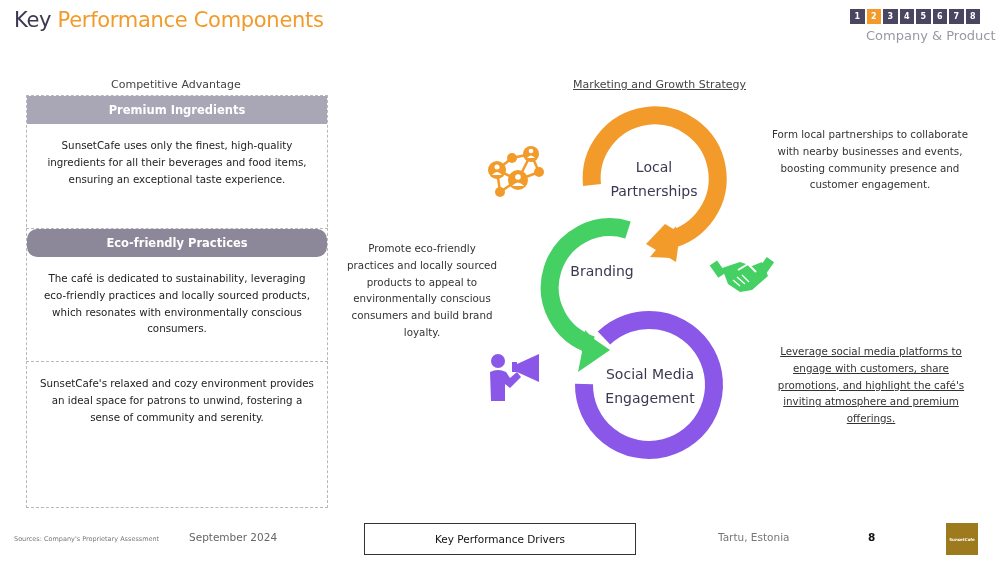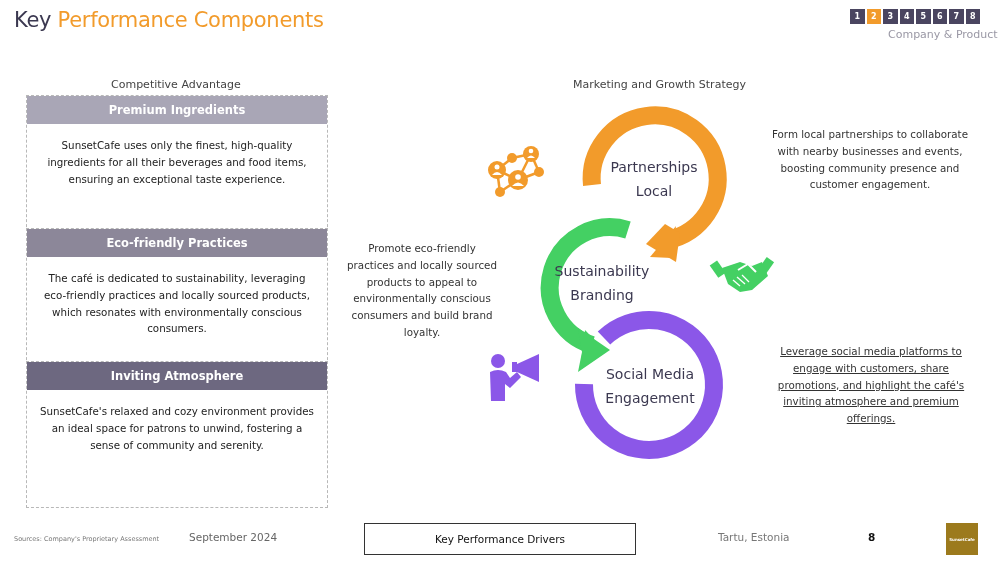--- a/index.html
+++ b/index.html
@@ -7,21 +7,21 @@
   body { position: relative; font-family: "DejaVu Sans", sans-serif; color: #333; }
 
   .title { position: absolute; left: 14px; top: 8px; font-size: 21px; letter-spacing: -0.3px; }
   .title .k { color: #3b3850; }
   .title .hl { color: #f29b2b; }
 
   .nav { position: absolute; left: 850px; top: 9px; display: flex; gap: 2px; }
   .nav .box { width: 14.5px; height: 15px; background: #4a4560; color: #fff; font-size: 8px; font-weight: bold;
               display: flex; align-items: center; justify-content: center; cursor: pointer; }
   .nav .box.active { background: #f29b2b; }
-  .nav-sub { position: absolute; left: 866px; top: 28px; font-size: 11px; color: #9a98a5; margin-left: 22px; }
+  .nav-sub { position: absolute; left: 866px; top: 28px; font-size: 13px; color: #9a98a5; }
 
   .section-h { position: absolute; font-size: 11px; color: #444; margin-top: 12px; }
 
   .card { position: absolute; left: 26px; width: 302px; height: 147px; border: 1px dashed #b8b8b8; background: #fff; }
   .card .head { height: 28px; color: #fff; font-size: 11.5px; font-weight: bold; display: flex; align-items: center; justify-content: center; }
   .card .body { padding: 13px 10px; font-size: 10.3px; line-height: 16.8px; text-align: center; color: #222; }
 
   .desc { position: absolute; font-size: 10.3px; line-height: 16.8px; text-align: center; color: #333; }
 
   .ring-label { position: absolute; font-size: 14px; line-height: 24px; text-align: center; color: #3b3850; }
@@ -57,30 +57,29 @@
 <div class="nav-sub">Company &amp; Product</div>
 
 <div class="section-h" style="left:111px; top:66px;">Competitive Advantage</div>
 
 <div class="card" style="top:95px;">
   <div class="head" style="background:#a9a6b6;">Premium Ingredients</div>
   <div class="body">SunsetCafe uses only the finest, high-quality ingredients for all their beverages and food items, ensuring an exceptional taste experience.</div>
 </div>
 
 <div class="card" style="top:228px;">
-  <div class="head" style="background:#8c8799;">Eco-friendly Practices</div>
+  <div class="head" style="background:#8c8799;border-radius:10px;">Eco-friendly Practices</div>
   <div class="body">The café is dedicated to sustainability, leveraging eco-friendly practices and locally sourced products, which resonates with environmentally conscious consumers.</div>
 </div>
 
 <div class="card" style="top:361px;">
-  <div class="head" style="background:#6d6880;">Inviting Atmosphere</div>
   <div class="body">SunsetCafe's relaxed and cozy environment provides an ideal space for patrons to unwind, fostering a sense of community and serenity.</div>
 </div>
 
-<div class="section-h" style="left:573px; top:66px;">Marketing and Growth Strategy</div>
+<div class="section-h" style="left:573px; top:66px;text-decoration:underline;">Marketing and Growth Strategy</div>
 
 <svg class="diagram" width="1000" height="564" viewBox="0 0 1000 564">
 
   <g>
     <path d="M 592 185 A 63 63 0 1 1 668 240" fill="none" stroke="#f29b2b" stroke-width="18"></path>
     <polygon points="676,226 650,257 672,258" fill="#f29b2b"></polygon>
     <polygon points="665,224 646,244 676,262 680,233" fill="#f29b2b"></polygon>
   </g>
 
   <g>
@@ -132,25 +131,24 @@
 
   <g fill="#8b57e8">
     <circle cx="498" cy="361" r="7"></circle>
     <path d="M 490 372 Q 498 368 506 372 L 510 378 L 517 372 L 521 377 L 510 388 L 505 384 L 505 401 L 491 401 Z"></path>
     <rect x="512" y="362" width="5" height="10"></rect>
     <polygon points="517,364 539,354 539,382 517,372"></polygon>
   </g>
 </svg>
 
 <div class="ring-label" style="left:596px; top:155px; width:116px;">
+  <div>Local</div>
   <div>Partnerships</div>
-  <div>Local</div>
 </div>
 <div class="ring-label" style="left:540px; top:259px; width:124px;">
-  <div>Sustainability</div>
   <div>Branding</div>
 </div>
 <div class="ring-label" style="left:592px; top:362px; width:116px;">
   <div>Social Media</div>
   <div>Engagement</div>
 </div>
 
 <div class="desc" style="left:770px; top:126px; width:200px;">Form local partnerships to collaborate with nearby businesses and events, boosting community presence and customer engagement.</div>
 <div class="desc" style="left:346px; top:240px; width:152px;">Promote eco-friendly practices and locally sourced products to appeal to environmentally conscious consumers and build brand loyalty.</div>
 <div class="desc" style="left:776px; top:343px; width:190px;text-decoration:underline;">Leverage social media platforms to engage with customers, share promotions, and highlight the café's inviting atmosphere and premium offerings.</div>

